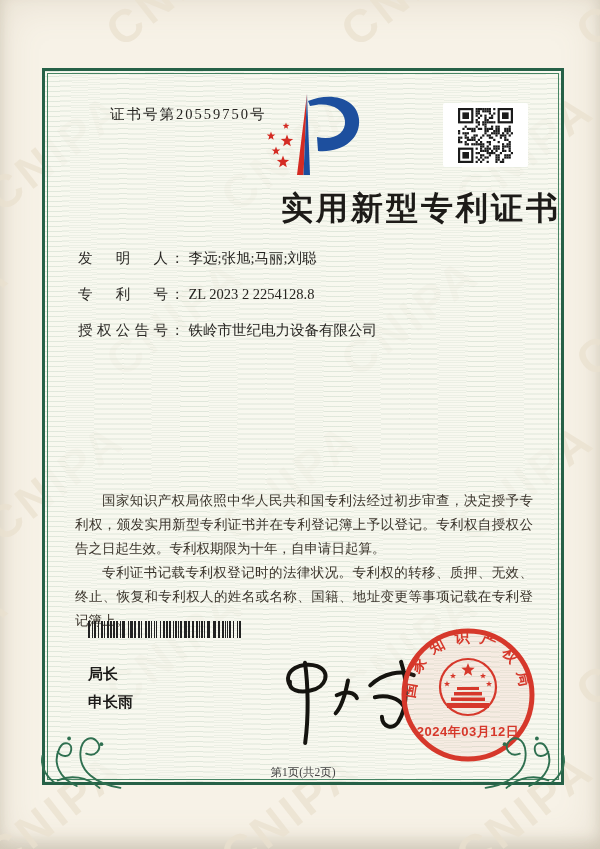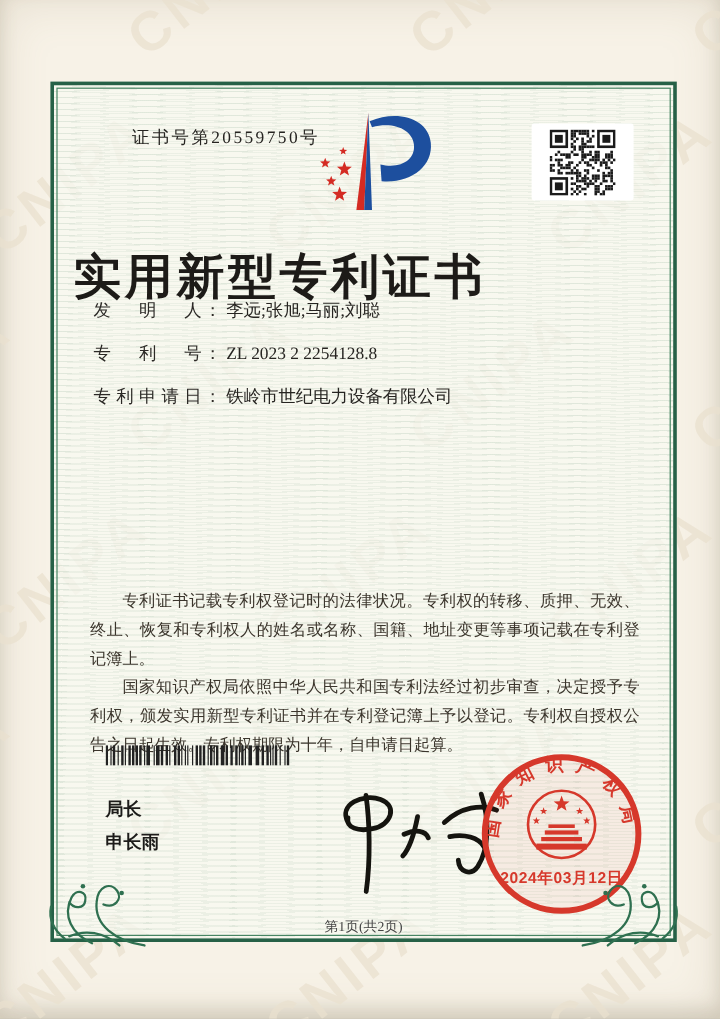--- a/index.html
+++ b/index.html
@@ -14,22 +14,22 @@
          border:3px solid #266147;
          background:
            repeating-linear-gradient(2deg, rgba(124,164,136,.10) 0 1px, transparent 1px 5px),
            repeating-linear-gradient(178deg, rgba(124,164,136,.10) 0 1px, transparent 1px 5px),
            rgba(248,250,243,.72);}
   .panel::before{content:'';position:absolute;inset:2px;border:1px solid #478563;pointer-events:none;}
   .cert-no{position:absolute;left:33px;top:34px;font-size:14.5px;letter-spacing:2px;color:#262421;margin-left:32px;}
   .logo{position:absolute;left:215px;top:20px;}
   .qrbox{position:absolute;left:398px;top:32px;width:85px;height:64px;background:#fff;
          border-radius:2px;display:flex;align-items:center;justify-content:center;}
-  .title{position:absolute;left:0;top:116px;width:100%;margin:16px;text-align:left;
-         font-size:40px;font-weight:700;letter-spacing:3px;color:#1d1b18;}
+  .title{position:absolute;left:0;top:116px;width:100%;margin:0;text-align:right;
+         font-size:32px;font-weight:700;letter-spacing:3px;color:#1d1b18;}
   .fields{position:absolute;left:33px;top:178px;width:452px;}
   .frow{height:20px;margin-bottom:16px;font-size:14.5px;white-space:nowrap;}
   .flabel{display:inline-block;width:90px;text-align:justify;text-align-last:justify;
           vertical-align:top;color:#2b2926;}
   .fcolon{display:inline-block;margin:0 4px 0 2px;}
   .fvalue{color:#262421;}
   .g2{margin-left:20px;}
   .paras{position:absolute;left:30px;top:418px;width:458px;font-size:13.5px;line-height:24px;
          color:#3b352c;text-align:justify;}
   .paras p{margin:0;text-indent:2em;}
@@ -311,27 +311,27 @@
     <h1 class="title">实用新型专利证书</h1>
 
     <div class="fields">
       <div class="frow">
         <span class="flabel">发明人</span><span class="fcolon">：</span><span class="fvalue">李远;张旭;马丽;刘聪</span>
       </div>
       <div class="frow">
         <span class="flabel">专利号</span><span class="fcolon">：</span><span class="fvalue">ZL 2023 2 2254128.8</span>
       </div>
       <div class="frow">
-        <span class="flabel">专利申请日</span><span class="fcolon">：</span><span class="fvalue">铁岭市世纪电力设备有限公司</span>
+        <span class="flabel">授权公告号</span><span class="fcolon">：</span><span class="fvalue">铁岭市世纪电力设备有限公司</span>
       </div>
     </div>
 
     <div class="paras">
+      <p>国家知识产权局依照中华人民共和国专利法经过初步审查，决定授予专利权，颁发实用新型专利证书并在专利登记簿上予以登记。专利权自授权公告之日起生效。专利权期限为十年，自申请日起算。</p>
       <p>专利证书记载专利权登记时的法律状况。专利权的转移、质押、无效、终止、恢复和专利权人的姓名或名称、国籍、地址变更等事项记载在专利登记簿上。</p>
-      <p>国家知识产权局依照中华人民共和国专利法经过初步审查，决定授予专利权，颁发实用新型专利证书并在专利登记簿上予以登记。专利权自授权公告之日起生效。专利权期限为十年，自申请日起算。</p>
     </div>
 
     <svg id="barcode" class="barcode" width="157" height="17" viewBox="0 0 157 17">
         <g fill="#222">
           <rect x="0" y="0" width="2" height="17"></rect>
           <rect x="4" y="0" width="1" height="17"></rect>
           <rect x="6" y="0" width="2" height="17"></rect>
           <rect x="10" y="0" width="1" height="17"></rect>
           <rect x="13" y="0" width="2" height="17"></rect>
           <rect x="16" y="0" width="1" height="17"></rect>

